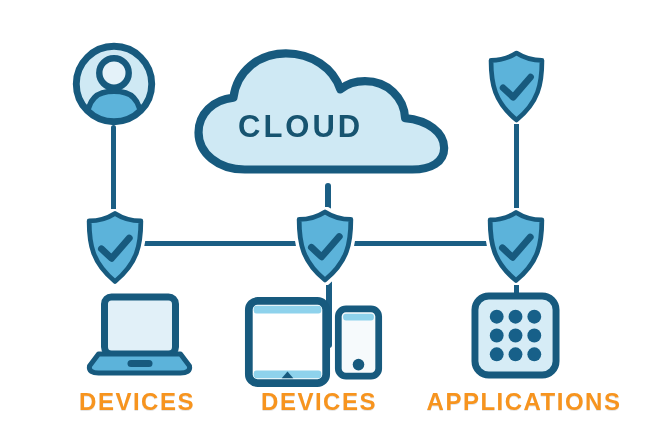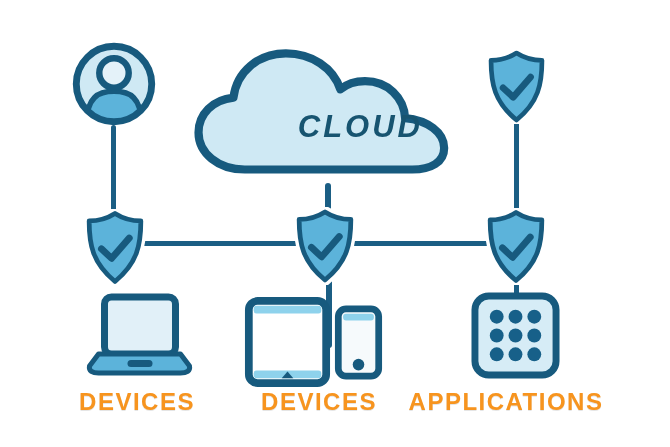--- a/index.html
+++ b/index.html
@@ -22,25 +22,24 @@
     letter-spacing:1.5px;
     font-size:24px;
     line-height:26px;
     text-shadow:0 1px 0 rgba(150,150,150,0.25);
   }
   .cloud-word{
     position:absolute;
     z-index:3;
     color:#175470;
     font-weight:bold;
-    text-align:right;
+    text-align:left;
     letter-spacing:3px;
     font-size:31px;
     line-height:34px;
-    font-style:italic;
   }
 </style>
 </head>
 <body>
 
 <div id="stage">
 
   <div class="line" style="left:111px;top:125px;width:5px;height:92px;"></div>
   <div class="line" style="left:325px;top:183px;width:6px;height:32px;"></div>
   <div class="line" style="left:326px;top:276px;width:6px;height:72px;"></div>
@@ -122,15 +121,15 @@
         <circle cx="46" cy="45" r="7"></circle>
         <circle cx="65" cy="45" r="7"></circle>
       <circle cx="27" cy="64" r="7"></circle>
         <circle cx="46" cy="64" r="7"></circle>
         <circle cx="65" cy="64" r="7"></circle>
     </g>
   </svg>
 
   <div class="lbl" style="left:57px;top:389px;width:160px;">DEVICES</div>
   <div class="lbl" style="left:239px;top:389px;width:160px;">DEVICES</div>
-  <div class="lbl" style="left:396px;top:389px;width:220px;">APPLICATIONS</div>
+  <div class="lbl" style="left:414px;top:389px;width:220px;">APPLICATIONS</div>
 
 </div>
 
 </body></html>

